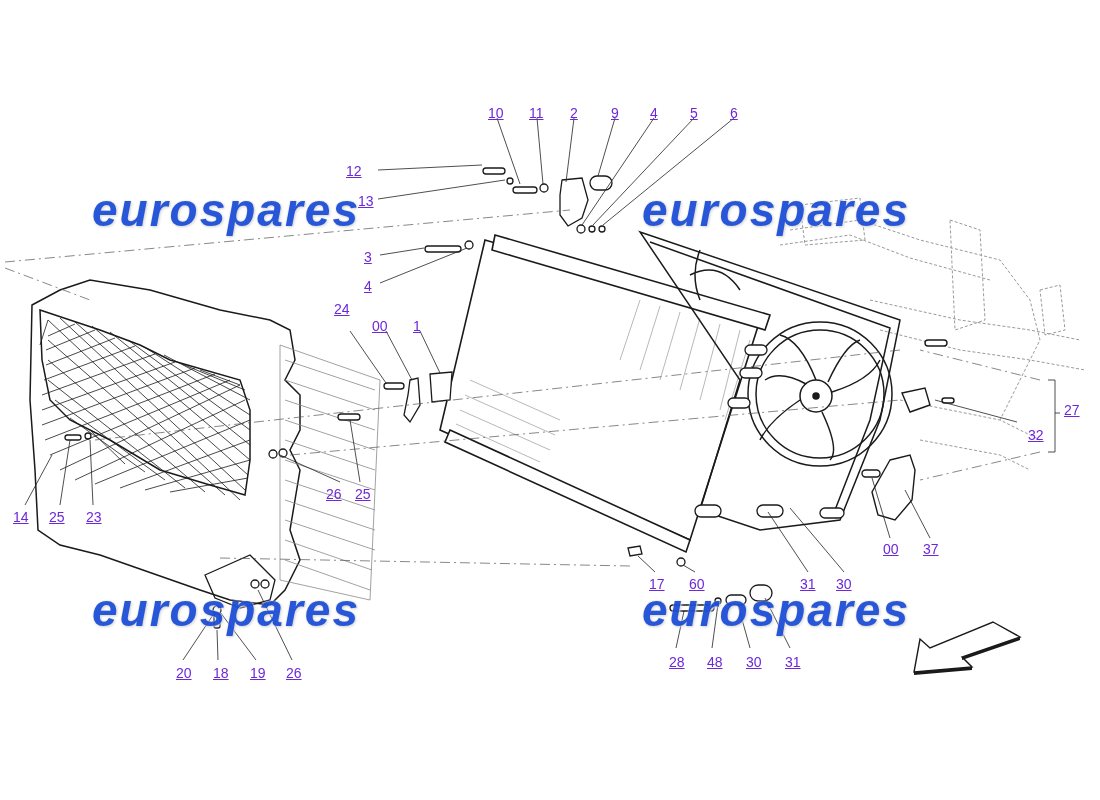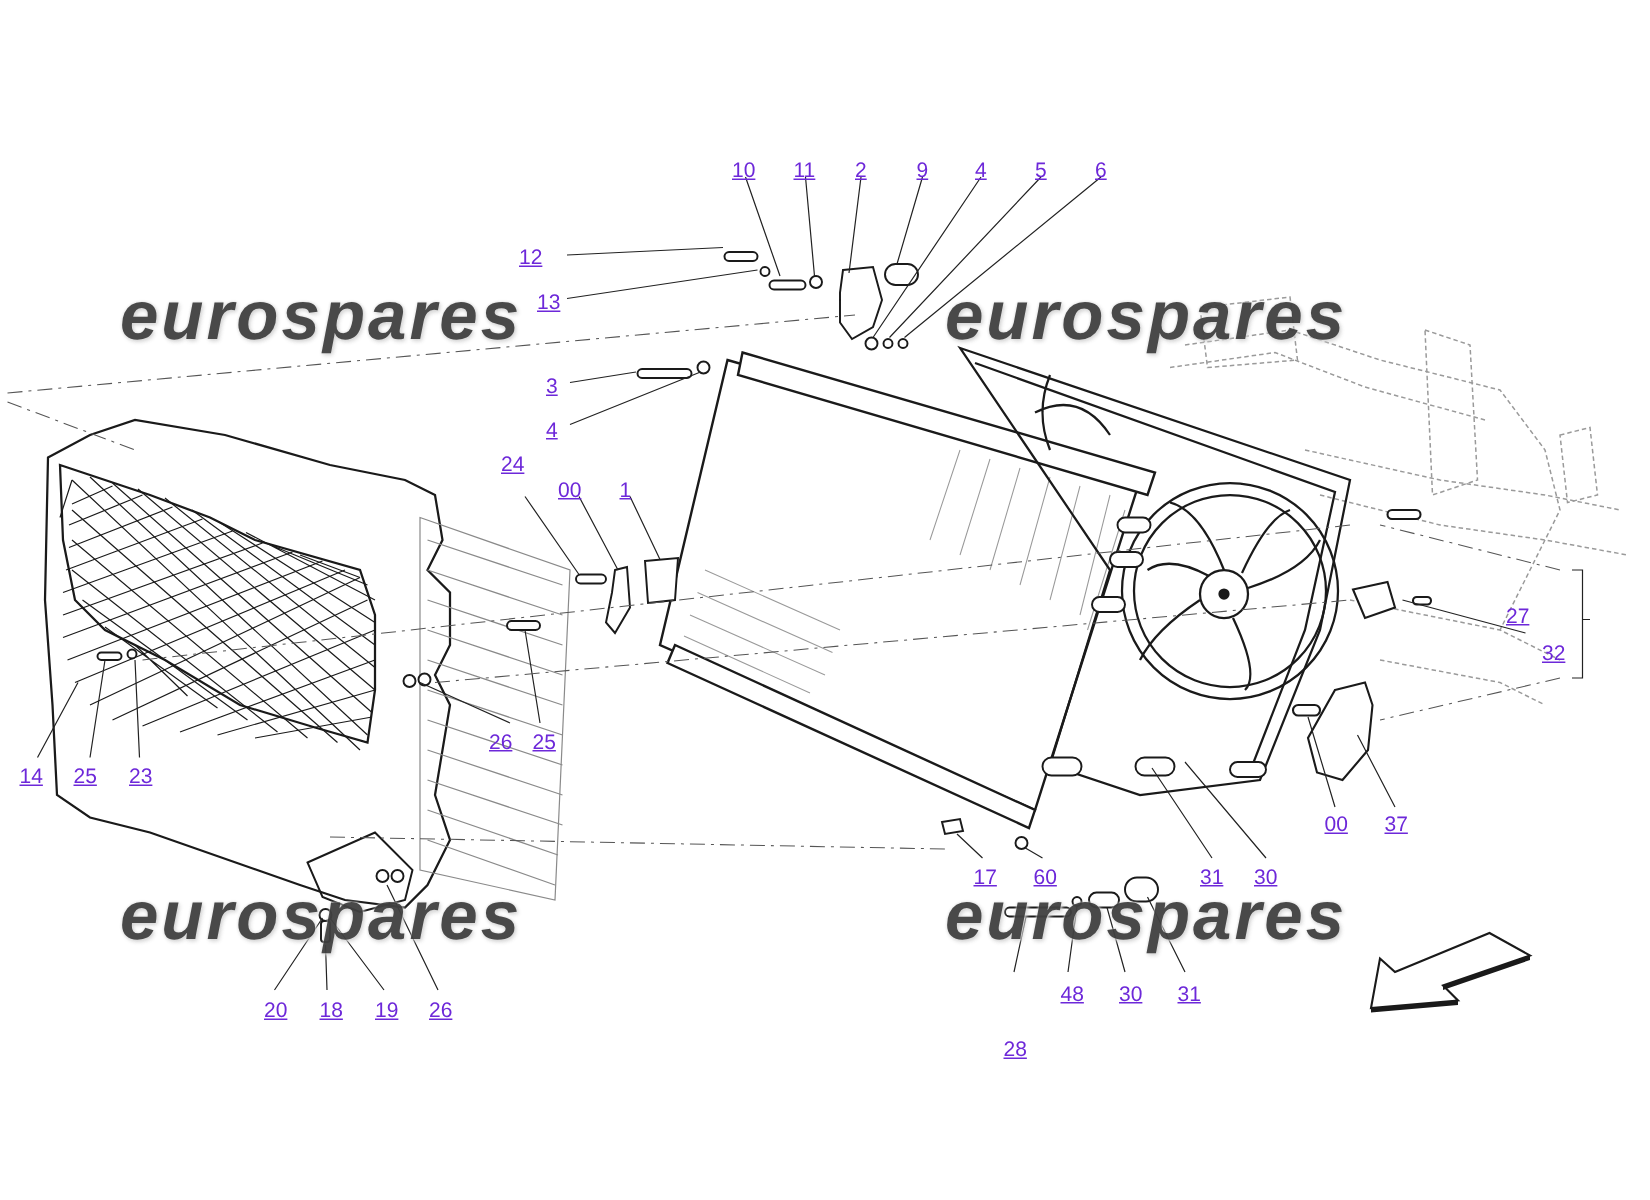--- a/index.html
+++ b/index.html
@@ -1,18 +1,18 @@
 <!DOCTYPE html>
 <html><head>
   <meta charset="utf-8">
   <style>
     html, body { margin: 0; padding: 0; background: #ffffff; }
     body { width: 1100px; height: 800px; overflow: hidden; position: relative; font-family: "Liberation Sans", sans-serif; }
     #canvas { position: absolute; left: 0; top: 0; width: 1100px; height: 800px; }
-    .wm { position: absolute; font-family: "Liberation Sans", sans-serif; font-style: italic; font-weight: bold; font-size: 46px; letter-spacing: 2px; color: #404040; text-shadow: 0 0 2px #d8d8d8, 1px 1px 3px #cfcfcf; opacity: 0.95; }
+    .wm { position: absolute; font-family: "Liberation Sans", sans-serif; font-style: italic; font-weight: bold; font-size: 46px; letter-spacing: 2px; color: #1d4ed8; text-shadow: 0 0 2px #d8d8d8, 1px 1px 3px #cfcfcf; opacity: 0.95; margin-left: 12px; }
     .callout { position: absolute; font-size: 14px; color: #6d28d9; line-height: 14px; white-space: nowrap; text-decoration: underline; }
   </style>
 </head>
 <body>
 
 <svg id="canvas" viewBox="0 0 1100 800" xmlns="http://www.w3.org/2000/svg">
 
   <g stroke="#9a9a9a" stroke-width="1" fill="none" stroke-dasharray="3,2">
     <path d="M790 230 L860 220 L920 240 L1000 260 L1030 300 L1040 340 L1020 380 L1000 420"></path>
     <path d="M780 245 L850 235 L910 258 L990 280"></path>
@@ -160,34 +160,34 @@
   <div class="callout" style="left:650px;top:106px">4</div>
   <div class="callout" style="left:690px;top:106px">5</div>
   <div class="callout" style="left:730px;top:106px">6</div>
   <div class="callout" style="left:346px;top:164px">12</div>
   <div class="callout" style="left:358px;top:194px">13</div>
   <div class="callout" style="left:364px;top:250px">3</div>
   <div class="callout" style="left:364px;top:279px">4</div>
   <div class="callout" style="left:334px;top:302px">24</div>
   <div class="callout" style="left:372px;top:319px">00</div>
   <div class="callout" style="left:413px;top:319px">1</div>
-  <div class="callout" style="left:1004px;top:403px">27</div>
+  <div class="callout" style="left:1064px;top:403px">27</div>
   <div class="callout" style="left:1028px;top:428px">32</div>
   <div class="callout" style="left:13px;top:510px">14</div>
   <div class="callout" style="left:49px;top:510px">25</div>
   <div class="callout" style="left:86px;top:510px">23</div>
   <div class="callout" style="left:326px;top:487px">26</div>
   <div class="callout" style="left:355px;top:487px">25</div>
   <div class="callout" style="left:883px;top:542px">00</div>
   <div class="callout" style="left:923px;top:542px">37</div>
   <div class="callout" style="left:649px;top:577px">17</div>
   <div class="callout" style="left:689px;top:577px">60</div>
   <div class="callout" style="left:800px;top:577px">31</div>
   <div class="callout" style="left:836px;top:577px">30</div>
   <div class="callout" style="left:176px;top:666px">20</div>
   <div class="callout" style="left:213px;top:666px">18</div>
   <div class="callout" style="left:250px;top:666px">19</div>
   <div class="callout" style="left:286px;top:666px">26</div>
-  <div class="callout" style="left:669px;top:692px">28</div>
+  <div class="callout" style="left:669px;top:655px">28</div>
   <div class="callout" style="left:707px;top:655px">48</div>
   <div class="callout" style="left:746px;top:655px">30</div>
   <div class="callout" style="left:785px;top:655px">31</div>
 </div>
 
 </body></html>

